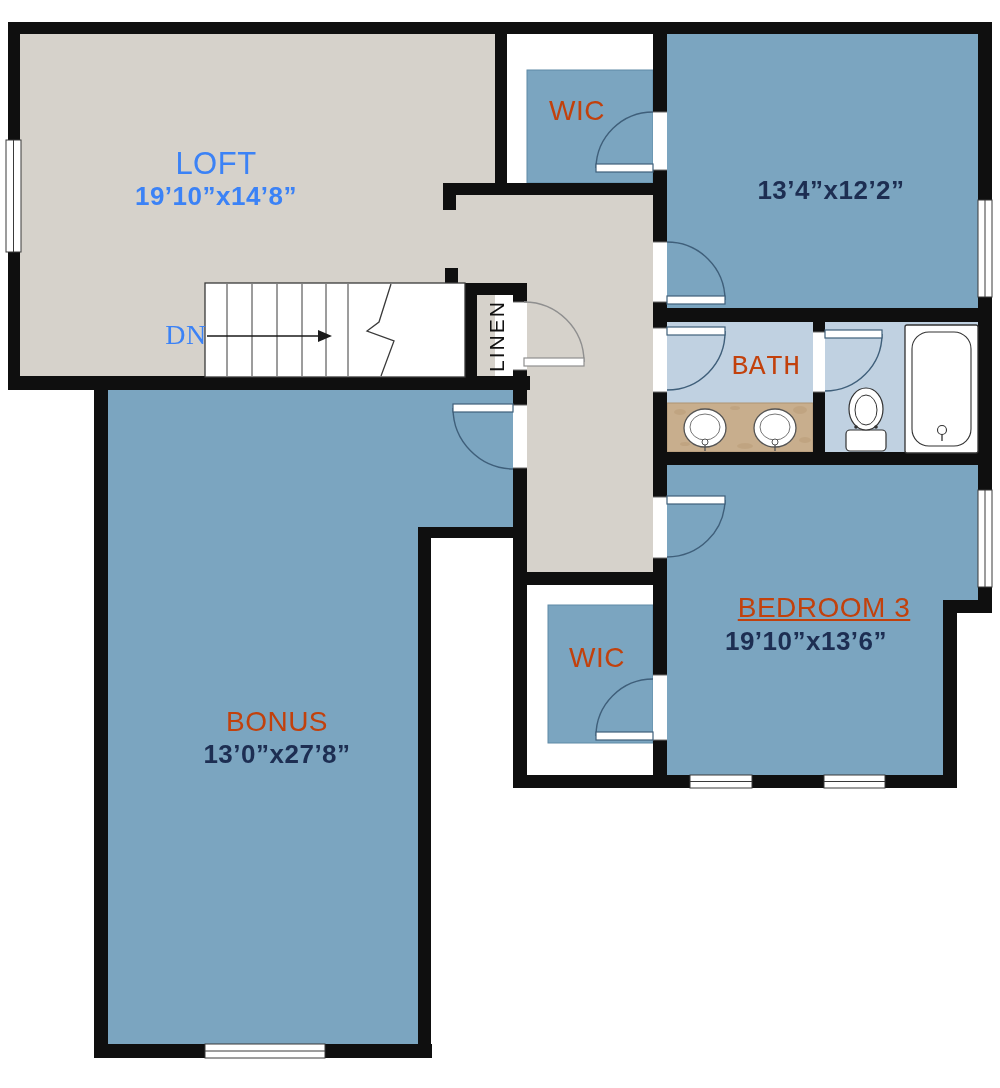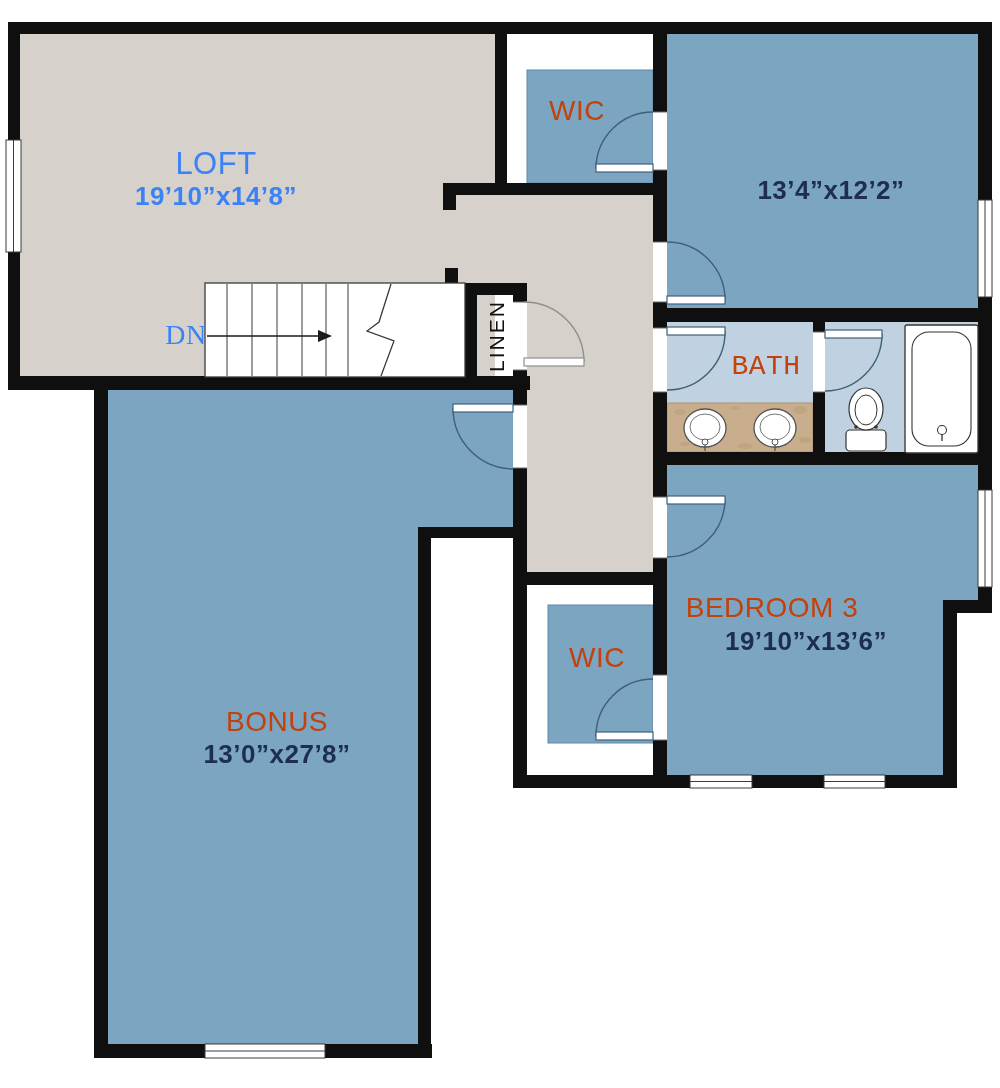--- a/index.html
+++ b/index.html
@@ -262,16 +262,16 @@
 
   <div class="lbl linen" style="left:496px;top:336px;">LINEN</div>
 
   <div class="lbl room-name dn dark" style="left:186px;top:335px;">DN</div>
 
   <div class="lbl room-name" style="left:277px;top:722px;text-align:center;">BONUS</div>
   <div class="lbl room-dims" style="left:277px;top:754px;">13’0”x27’8”</div>
 
   <div class="lbl room-name" style="left:597px;top:658px;">WIC</div>
 
-  <div class="lbl room-name" style="left:772px;top:608px;">BEDROOM 3</div>
+  <div class="lbl room-name" style="left:824px;top:608px;text-decoration:underline;">BEDROOM 3</div>
   <div class="lbl room-dims" style="left:806px;top:641px;">19’10”x13’6”</div>
 
 </div>
 
 </body></html>

